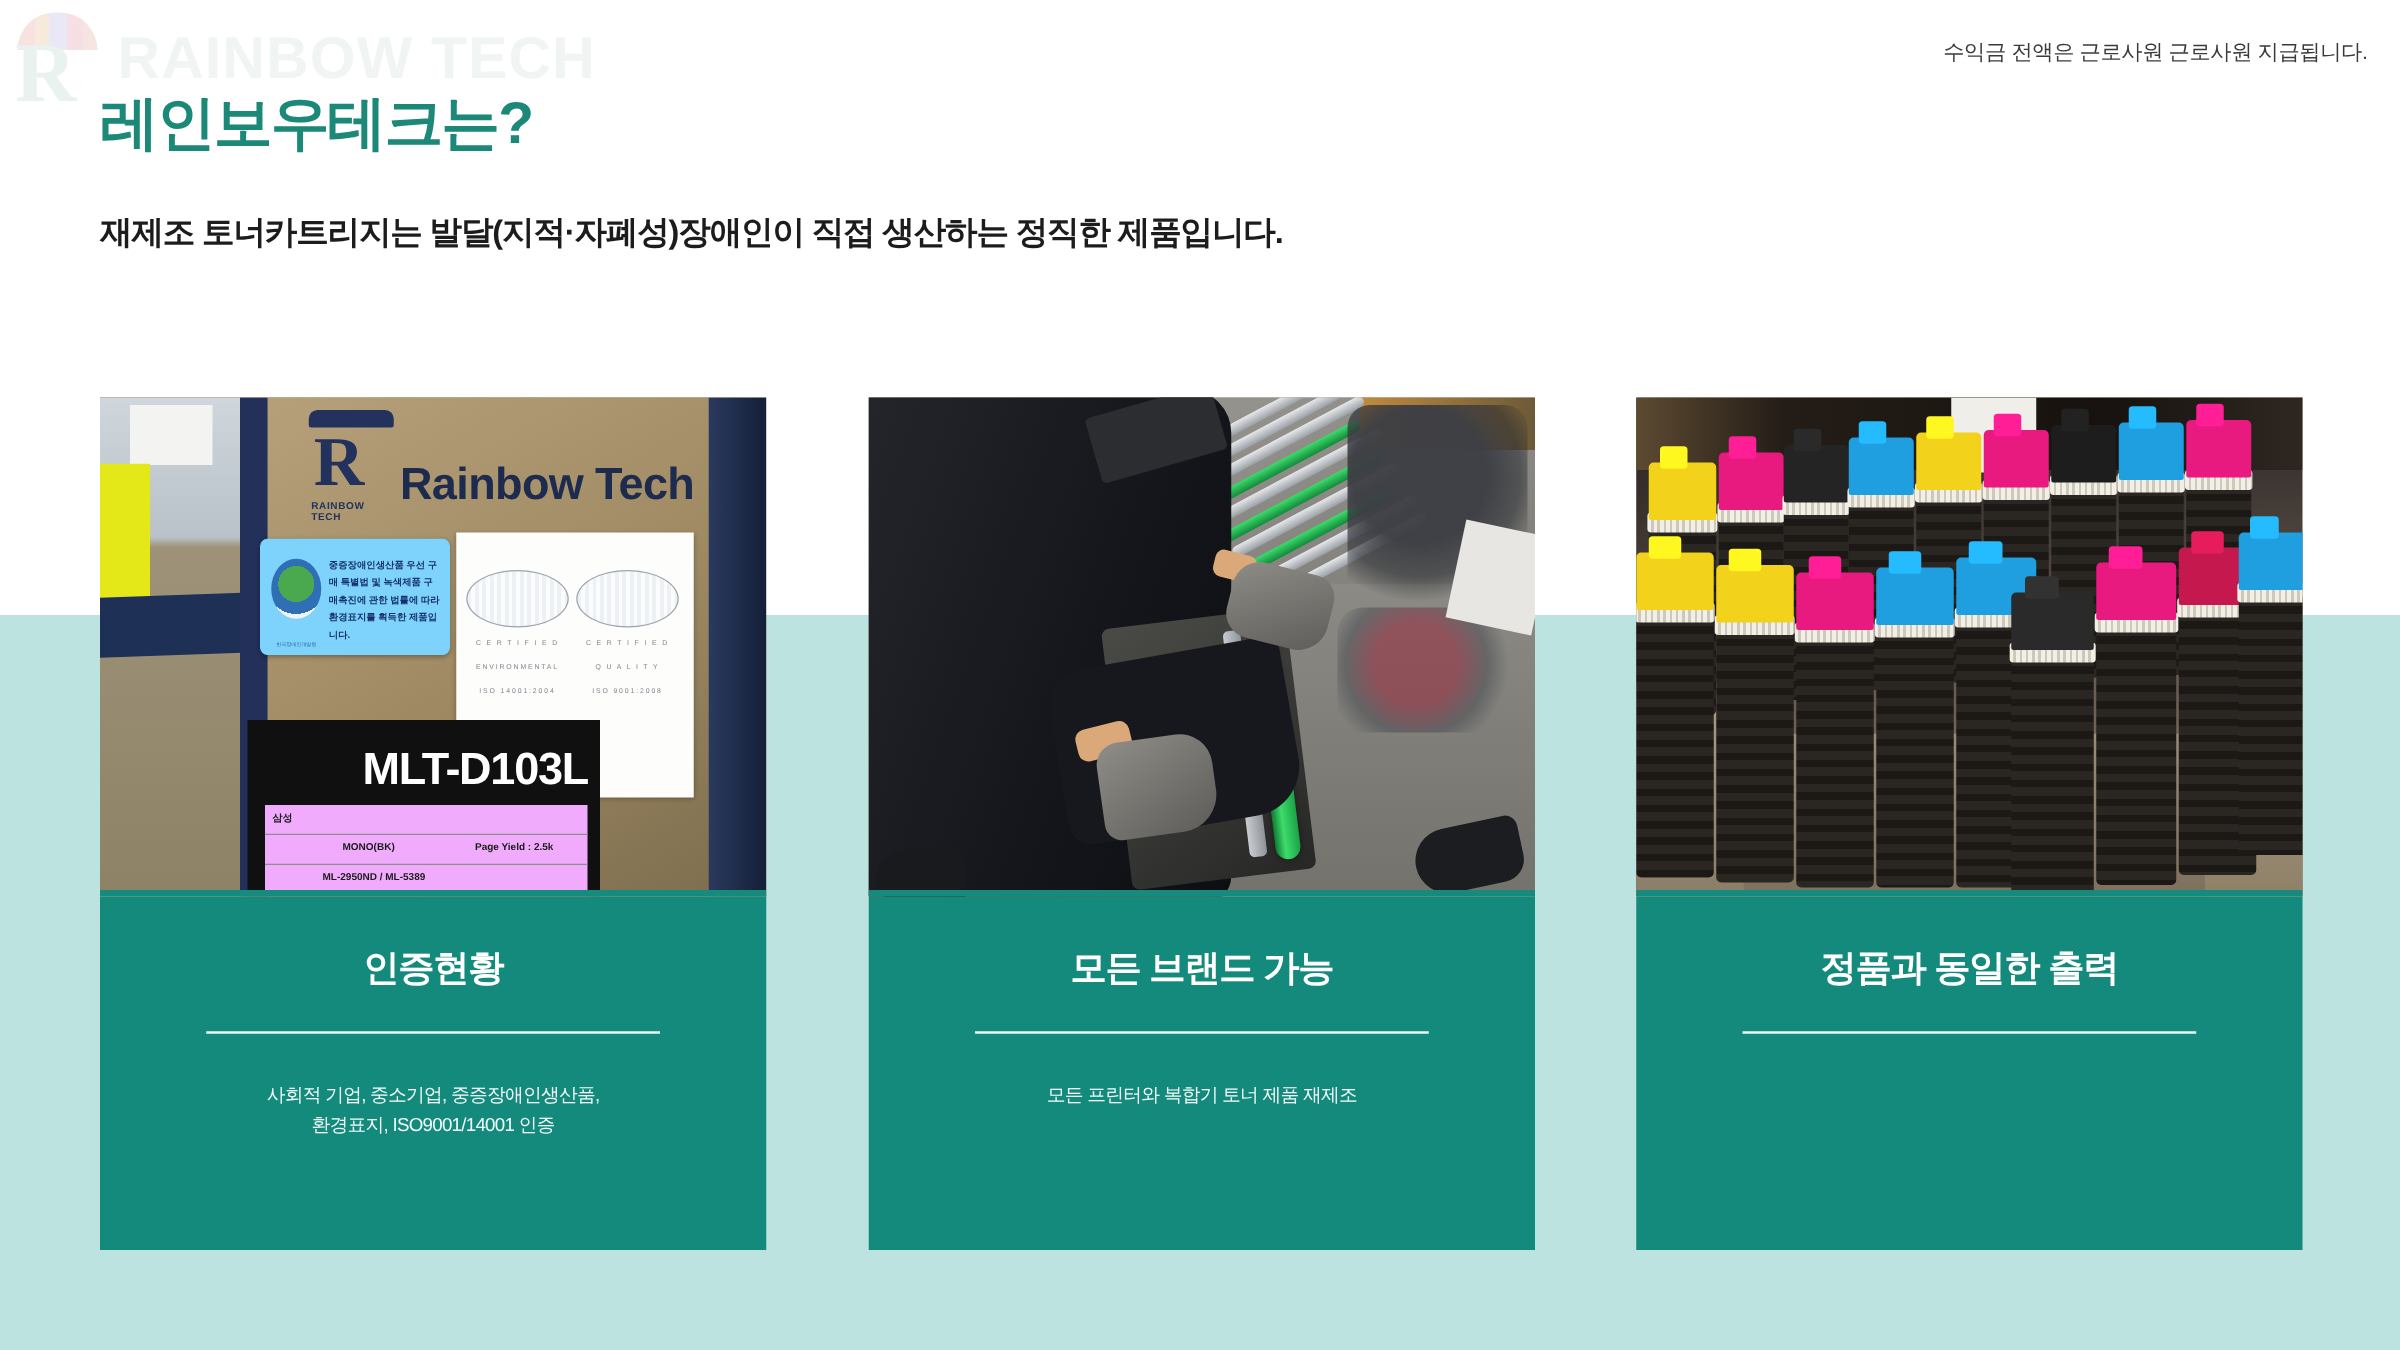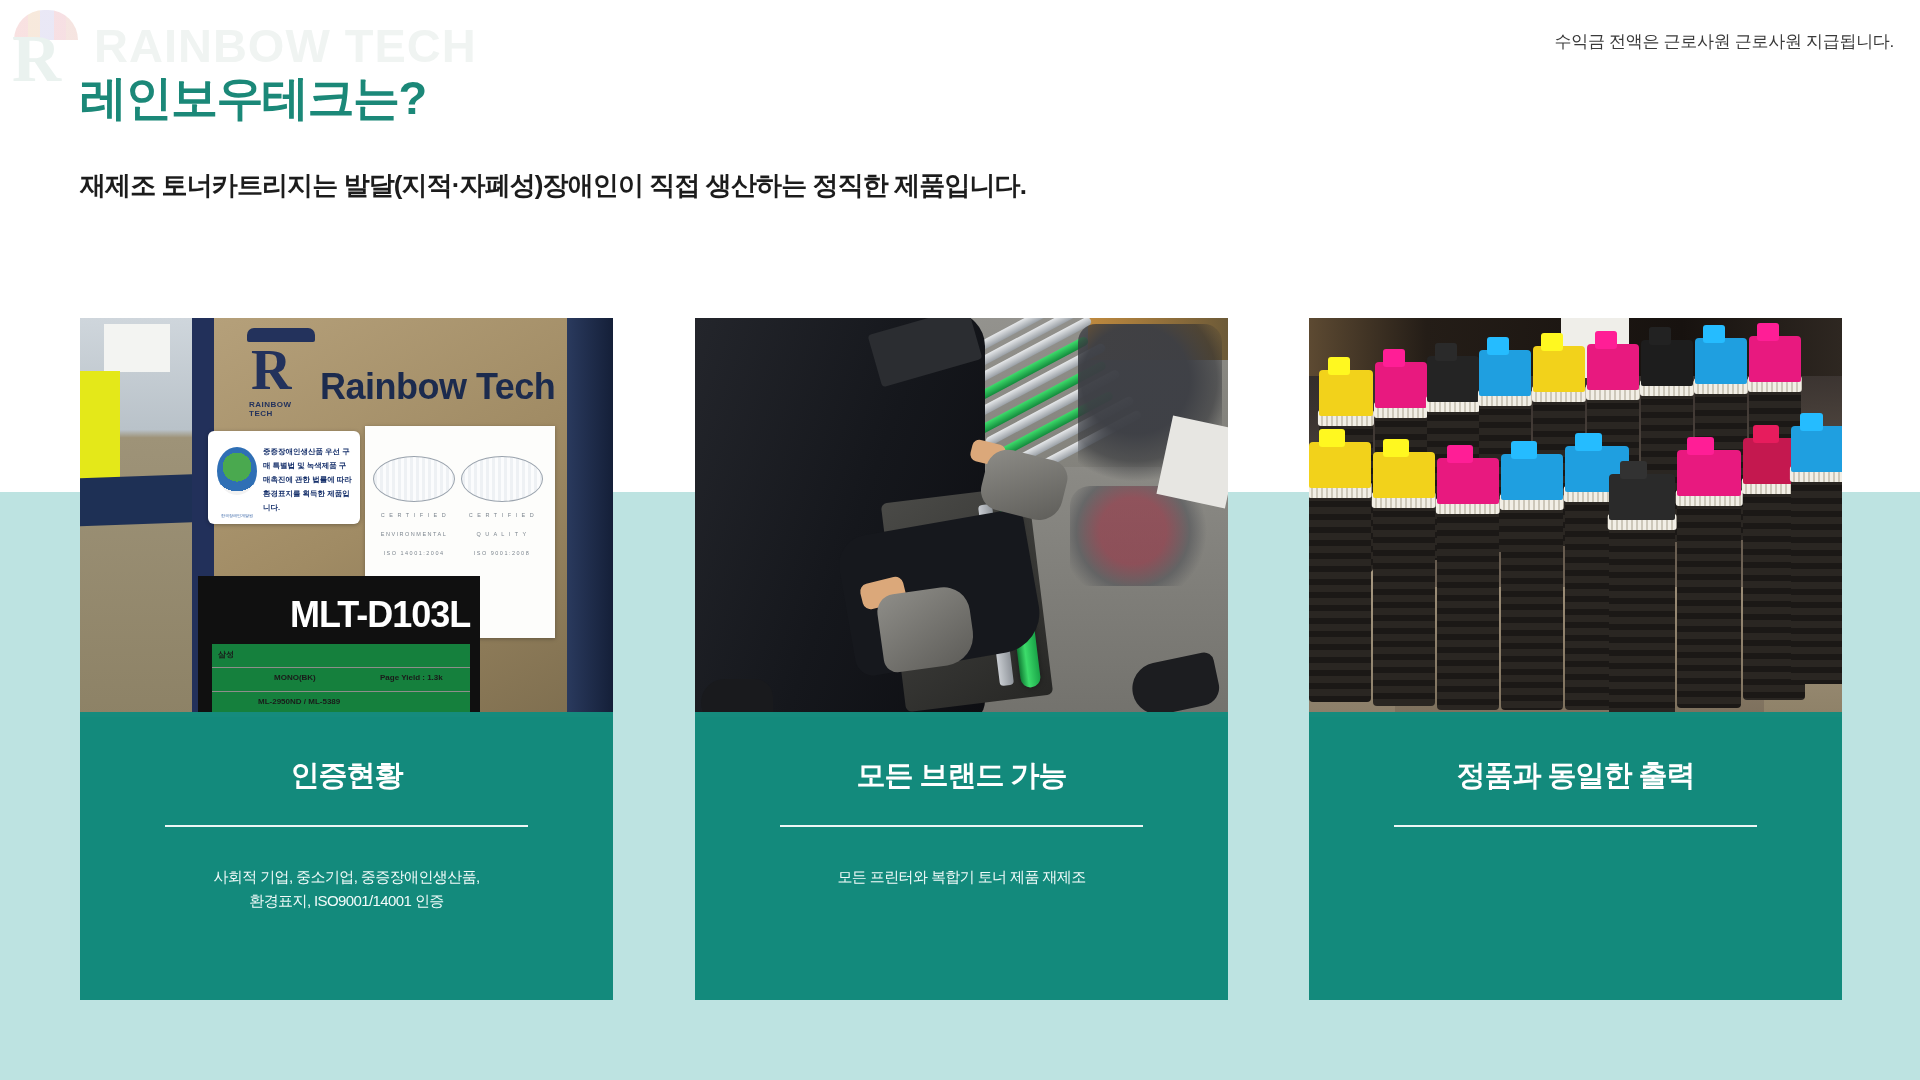--- a/index.html
+++ b/index.html
@@ -95,32 +95,32 @@
   .p1-white-lbl { position: absolute; left: 24px; top: 6px; width: 66px; height: 48px; background: #f3f4f2; }
   .p1-navy-strip { position: absolute; left: 0; top: 158px; width: 126px; height: 48px; background: #1e3055; transform: skewY(-2deg); }
   .p1-navy-edge { position: absolute; left: 112px; top: 0; width: 22px; height: 399px; background: #22305a; }
   .p1-navy-right { position: absolute; right: 0; top: 0; width: 46px; height: 399px; background: linear-gradient(90deg,#2a3a5e,#141f38); }
   .p1-card-face { position: absolute; left: 134px; top: 0; right: 46px; height: 399px; background: linear-gradient(150deg,#b5a07a 0%,#a08b64 50%,#7f6f50 100%); }
   .p1-logo { position: absolute; left: 165px; top: 6px; width: 72px; height: 96px; }
   .p1-logo-top { position: absolute; left: 2px; top: 4px; width: 68px; height: 14px; background: #23325c; border-radius: 7px 7px 2px 2px; }
   .p1-logo-r { position: absolute; left: 6px; top: 18px; font-size: 56px; font-weight: 700; color: #23325c; font-family:"Liberation Serif",serif; line-height: 1; }
   .p1-logo-cap { position: absolute; left: 4px; bottom: 2px; font-size: 8px; color: #23325c; letter-spacing: .5px; font-weight: 700; }
   .p1-brand { position: absolute; left: 240px; top: 48px; font-size: 36px; font-weight: 700; color: #1c2b4e; font-family: "Liberation Sans", sans-serif; letter-spacing: -.5px; }
-  .p1-lbl-green { position: absolute; left: 128px; top: 113px; width: 152px; height: 93px; background: #ffffff; border-radius: 6px; box-shadow: 0 1px 4px rgba(0,0,0,.3); }
+  .p1-lbl-green { position: absolute; left: 128px; top: 113px; width: 152px; height: 93px; background: #7dd3fc; border-radius: 6px; box-shadow: 0 1px 4px rgba(0,0,0,.3); }
   .p1-seal { position: absolute; left: 9px; top: 16px; width: 40px; height: 48px; border-radius: 50%; background: radial-gradient(circle at 50% 42%, #4aa94f 0 42%, #2f6fb5 42% 70%, #f2f2f2 70%); }
   .p1-seal-txt { position: absolute; left: 5px; bottom: 6px; width: 48px; font-size: 4px; color: #2a5aa0; text-align: center; }
   .p1-kr { position: absolute; left: 55px; top: 14px; width: 90px; font-size: 7.5px; line-height: 1.85; color: #16306b; font-weight: 700; }
   .p1-lbl-white { position: absolute; left: 285px; top: 108px; width: 190px; height: 212px; background: #fdfdfb; box-shadow: 0 1px 4px rgba(0,0,0,.28); }
   .p1-iso { position: absolute; top: 30px; width: 82px; }
   .p1-iso.a { left: 8px; } .p1-iso.b { left: 96px; }
   .p1-iso-ring { width: 82px; height: 46px; border: 1.5px solid #9aa3ad; border-radius: 50%; background: repeating-linear-gradient(90deg,#eef1f4 0 3px,#fbfcfd 3px 6px); }
   .p1-iso-t { margin-top: 8px; font-size: 5.5px; letter-spacing: 1.5px; color: #7d868f; text-align: center; line-height: 2; }
   .p1-blk { position: absolute; left: 118px; top: 258px; width: 282px; height: 141px; background: #101010; }
   .p1-mlt { position: absolute; left: 92px; top: 18px; font-size: 36px; font-weight: 700; color: #fff; letter-spacing: -1px; }
-  .p1-tbl { position: absolute; left: 14px; top: 68px; width: 258px; height: 73px; background: #15803d; }
+  .p1-tbl { position: absolute; left: 14px; top: 68px; width: 258px; height: 73px; background: #f0abfc; }
   .p1-tr { position: absolute; left: 0; width: 100%; height: 24px; border-bottom: 1px solid #8e8e8a; font-size: 8px; color: #1a1a1a; }
   .p1-tc { position: absolute; top: 5px; font-weight: 700; }
 
   
   .p2-bg { position: absolute; inset: 0; background: linear-gradient(165deg,#9b9a96 0%,#86857f 40%,#6c6b66 100%); }
   .p2-floor { position: absolute; left: 0; bottom: 0; width: 533px; height: 250px; background: linear-gradient(180deg,#8b8a85,#73726d); }
   .p2-body { position: absolute; left: -10px; top: -6px; width: 300px; height: 411px; background: linear-gradient(110deg,#24262c 0%,#15171c 55%,#0d0e12 100%); border-radius: 0 34px 22px 0; }
   .p2-sleeve { position: absolute; left: 150px; top: 205px; width: 190px; height: 140px; background: #16181d; border-radius: 30px 12px 40px 18px; transform: rotate(-10deg); }
   .p2-cuff { position: absolute; left: 166px; top: 262px; width: 44px; height: 26px; background: #dba87a; border-radius: 8px; transform: rotate(-14deg); }
   .p2-glove-a { position: absolute; left: 185px; top: 272px; width: 92px; height: 78px; background: linear-gradient(150deg,#8e8d88,#5d5c58); border-radius: 18px 26px 30px 14px; transform: rotate(-8deg); }
@@ -222,21 +222,21 @@
         </div>
 
         <div class="p1-blk">
           <div class="p1-mlt">MLT-D103L</div>
           <div class="p1-tbl">
             <div class="p1-tr" style="top:0">
               <span class="p1-tc" style="left:6px">삼성</span>
             </div>
             <div class="p1-tr" style="top:24px">
               <span class="p1-tc" style="left:62px">MONO(BK)</span>
-              <span class="p1-tc" style="left:168px">Page Yield : 1.3k</span>
+              <span class="p1-tc" style="left:168px">Page Yield : 2.5k</span>
             </div>
             <div class="p1-tr" style="top:48px;border:none">
               <span class="p1-tc" style="left:46px">ML-2950ND / ML-5389</span>
             </div>
           </div>
         </div>
         <div class="ovl-bottom"></div>
       </div>
       <div class="card-body">
         <div class="card-title">인증현황</div>

